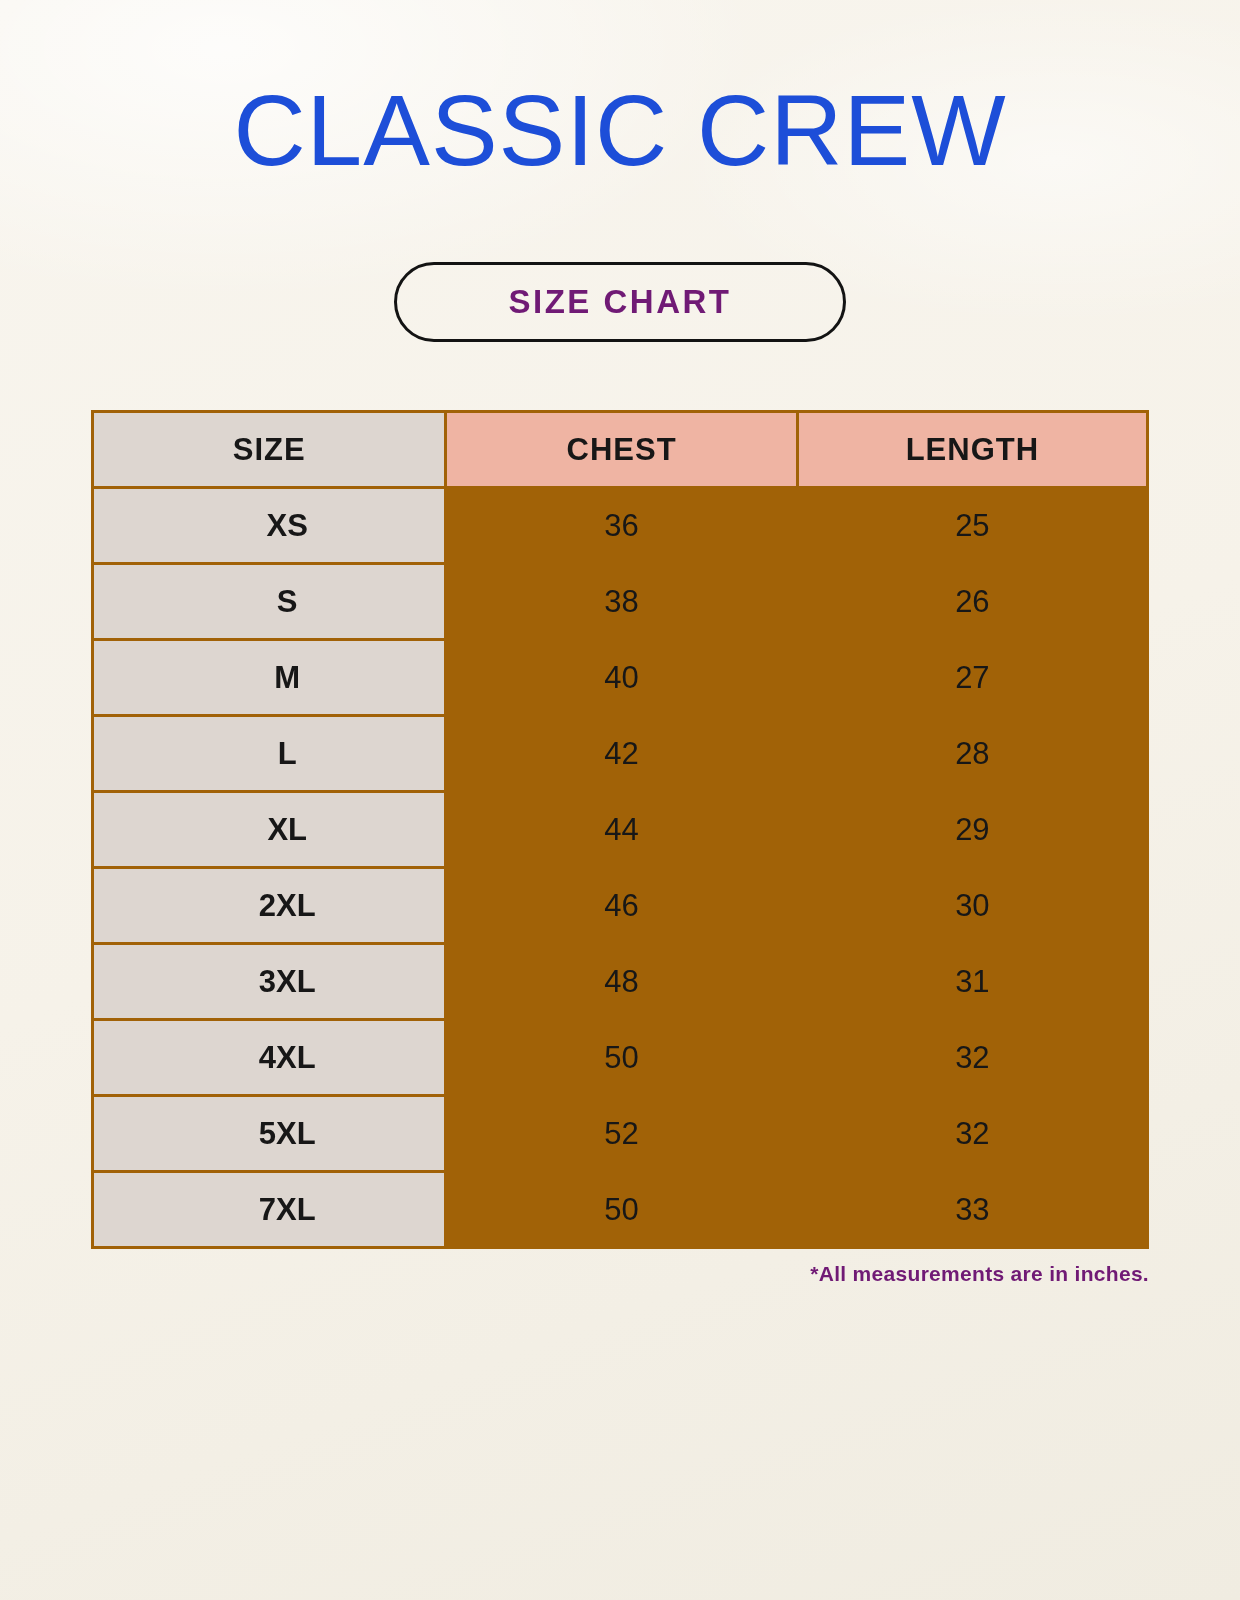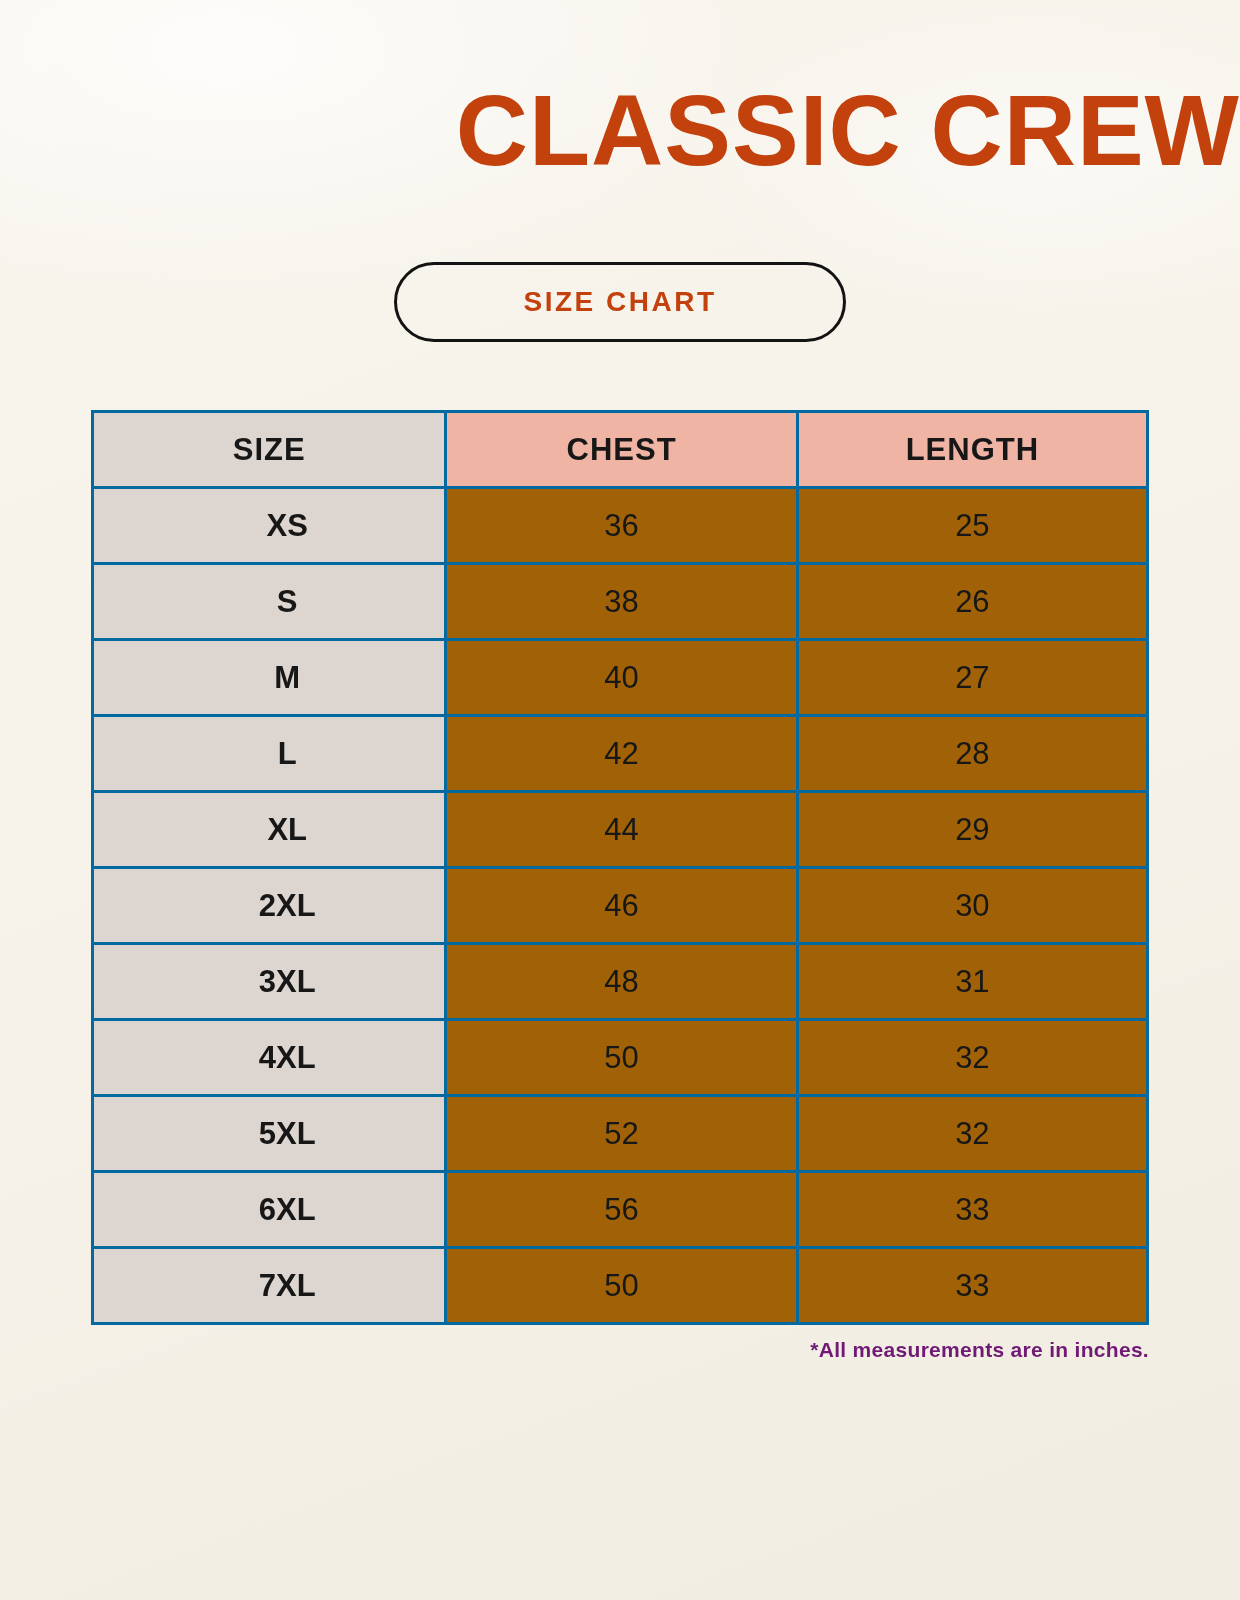--- a/index.html
+++ b/index.html
@@ -12,58 +12,58 @@
     background-color: #f6f2e9;
     background-image:
       radial-gradient(ellipse 900px 420px at 18% 3%, rgba(255,255,255,0.75), rgba(255,255,255,0) 60%),
       radial-gradient(ellipse 700px 300px at 85% 10%, rgba(255,255,255,0.5), rgba(255,255,255,0) 55%),
       linear-gradient(160deg, #f8f5ee 0%, #f6f2e9 50%, #f0ece1 100%);
     overflow: hidden;
   }
 
   .page-title {
     margin: 84px 0 0 0;
-    text-align: right;
+    text-align: center;
     font-size: 100px;
-    font-weight: 700;
+    font-weight: 400;
     line-height: 0.92;
     letter-spacing: 1px;
-    color: #c2410c;
+    color: #1d4ed8;
   }
 
   .badge {
     width: 452px;
     height: 80px;
     margin: 86px auto 0 auto;
     border: 3px solid #131313;
     border-radius: 46px;
     background: transparent;
     display: flex;
     align-items: center;
     justify-content: center;
   }
   .badge-label {
-    font-size: 28px;
+    font-size: 33px;
     font-weight: bold;
     letter-spacing: 2.5px;
-    color: #c2410c;
+    color: #701a75;
   }
 
   .table-wrap {
     width: 1058px;
     margin: 68px auto 0 auto;
   }
 
   table.size-table {
     width: 100%;
     border-collapse: collapse;
     table-layout: fixed;
   }
   .size-table th, .size-table td {
-    border: 3px solid #0369a1;
+    border: 3px solid #a16207;
     height: 76px;
     text-align: center;
     vertical-align: middle;
     font-size: 31px;
     padding: 0;
   }
   .size-table th { font-weight: bold; letter-spacing: 1px; }
   .size-table col.c-size   { width: 33.5%; }
   .size-table col.c-chest  { width: 33.3%; }
   .size-table col.c-length { width: 33.2%; }
@@ -155,25 +155,20 @@
             <td class="size-col">4XL</td>
             <td class="data-col">50</td>
             <td class="data-col">32</td>
           </tr>
           <tr>
             <td class="size-col">5XL</td>
             <td class="data-col">52</td>
             <td class="data-col">32</td>
           </tr>
           <tr>
-            <td class="size-col">6XL</td>
-            <td class="data-col">56</td>
-            <td class="data-col">33</td>
-          </tr>
-          <tr>
             <td class="size-col">7XL</td>
             <td class="data-col">50</td>
             <td class="data-col">33</td>
           </tr>
         </tbody>
     </table>
   </div>
 
   <div class="footnote">*All measurements are in inches.</div>
 

